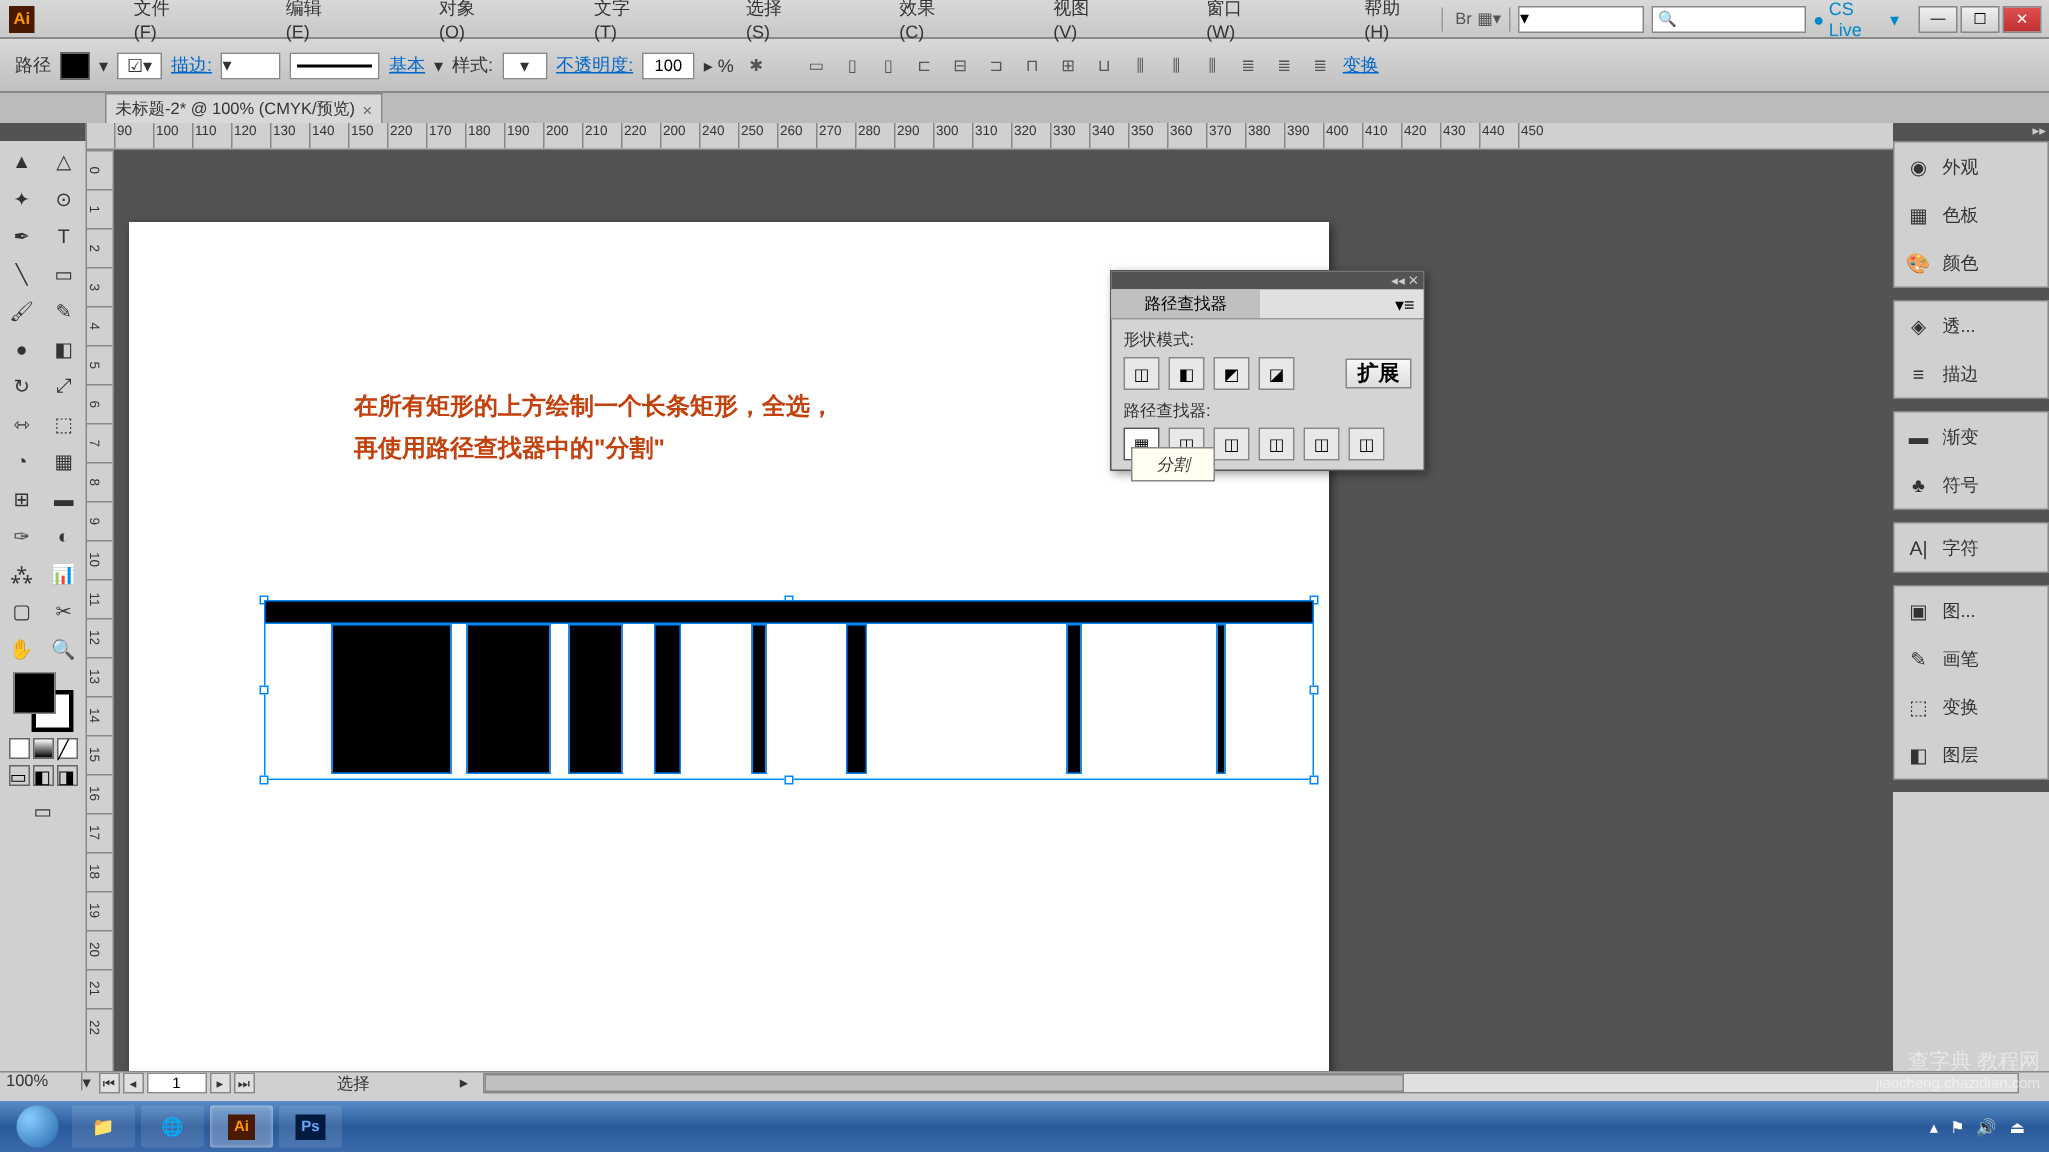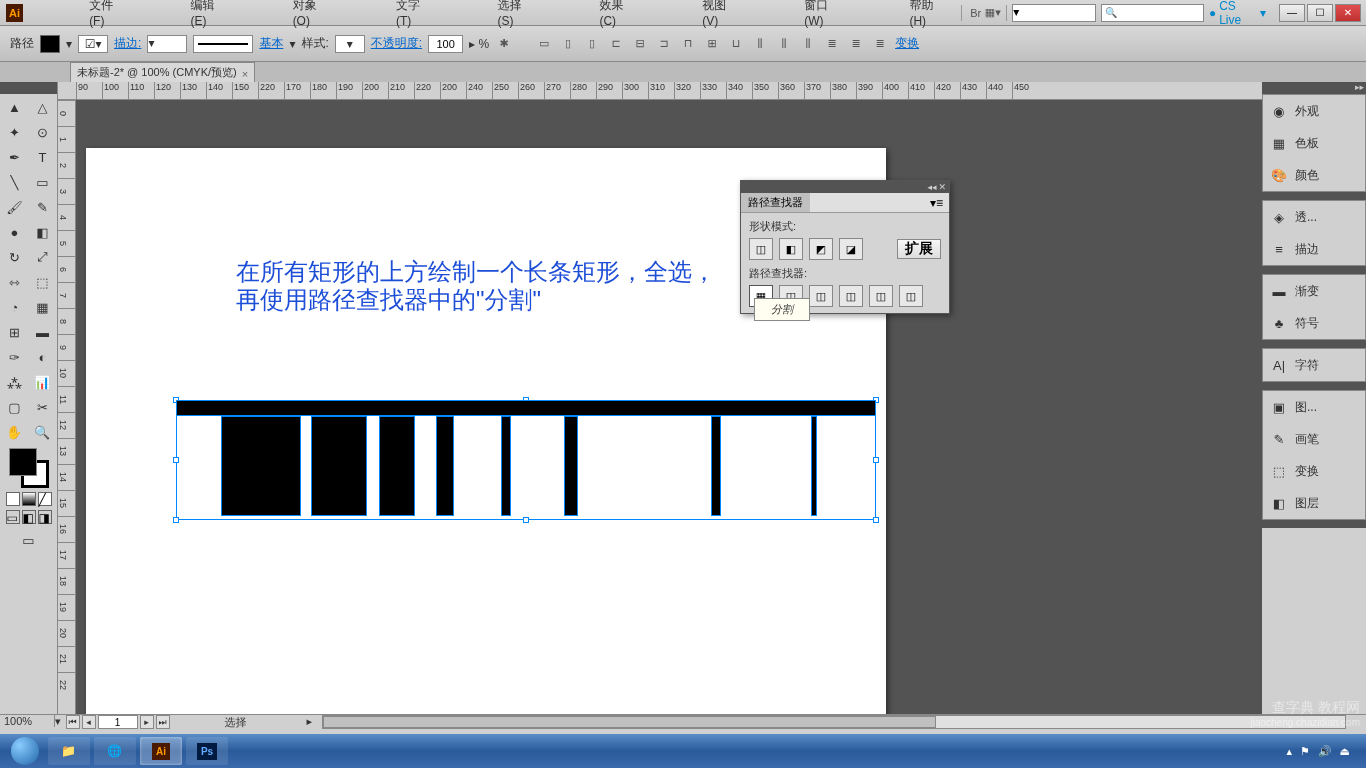--- a/index.html
+++ b/index.html
@@ -56,32 +56,32 @@
     
     .canvas-wrap { flex: 1; display: flex; flex-direction: column; background:#535353; position: relative; }
     .h-ruler { height: 18px; background:#d0d0d0; border-bottom:1px solid #888; display:flex; font-size:9px; color:#333; overflow:hidden; padding-left:18px;}
     .h-ruler span { width: 26px; flex-shrink: 0; border-left: 1px solid #888; padding-left: 1px; }
     .canvas-body { flex: 1; display: flex; overflow: hidden; }
     .v-ruler { width: 18px; background:#d0d0d0; border-right:1px solid #888; display:flex; flex-direction:column; font-size:9px; color:#333;}
     .v-ruler span { height: 26px; border-top: 1px solid #888; writing-mode: vertical-lr; text-align: center; }
     .artboard-area { flex: 1; background: #535353; position: relative; overflow: hidden; }
     .artboard { position: absolute; left: 10px; top: 48px; width: 800px; height: 570px; background: #fff; box-shadow: 2px 2px 6px rgba(0,0,0,.5); }
     
-    .annotation { position: absolute; left: 150px; top: 110px; color: #1d4ed8; font-size: 24px; line-height: 28px; font-weight: normal; }
+    .annotation { position: absolute; left: 150px; top: 110px; color: #c2410c; font-size: 16px; line-height: 28px; font-weight: bold; }
     
     .sel-box { position: absolute; left: 90px; top: 252px; width: 700px; height: 120px; border: 1px solid #0088ff; }
     .handle { position: absolute; width: 6px; height: 6px; background: #fff; border: 1px solid #0088ff; }
     .shape { position: absolute; top: 0; background: #000; border: 1px solid #0088ff; }
     
     
     .pathfinder { position: absolute; left: 664px; top: 80px; width: 210px; background: #d4d4d4; border: 1px solid #555; box-shadow: 2px 2px 6px rgba(0,0,0,.4); }
     .pf-top { height: 12px; background: #535353; display:flex; justify-content:flex-end; align-items:center; gap:2px; padding-right:3px;}
     .pf-top span{color:#ccc; font-size:9px; cursor:pointer;}
     .pf-tab { height: 20px; background: #e0e0e0; border-bottom: 1px solid #999; display:flex; align-items:center;}
-    .pf-tab-active{background:#c0c0c0; padding:2px 7px; font-size:11px;}
+    .pf-tab-active{background:#c0c0c0; padding:2px 22px; font-size:11px;}
     .pf-menu{margin-left:auto; padding:0 6px;}
     .pf-body { padding: 6px 8px; }
     .pf-sec-label { font-size: 11px; color: #333; margin-bottom: 4px; }
     .pf-row { display: flex; gap: 6px; align-items: center; }
     .pf-btn { width: 24px; height: 22px; background: #e8e8e8; border: 1px solid #888; display: flex; align-items: center; justify-content: center; font-size: 11px; cursor: pointer; }
     .pf-expand { width: 44px; height: 20px; background: linear-gradient(#f8f8f8,#ddd); border: 1px solid #888; font-size: 14px; margin-left: auto; font-weight: bold; }
     
     .tooltip-box { position: absolute; left: 678px; top: 198px; background: #fffef0; border: 1px solid #888; padding: 3px 16px; font-size: 11px; color: #333; font-style: italic; }
     
     

